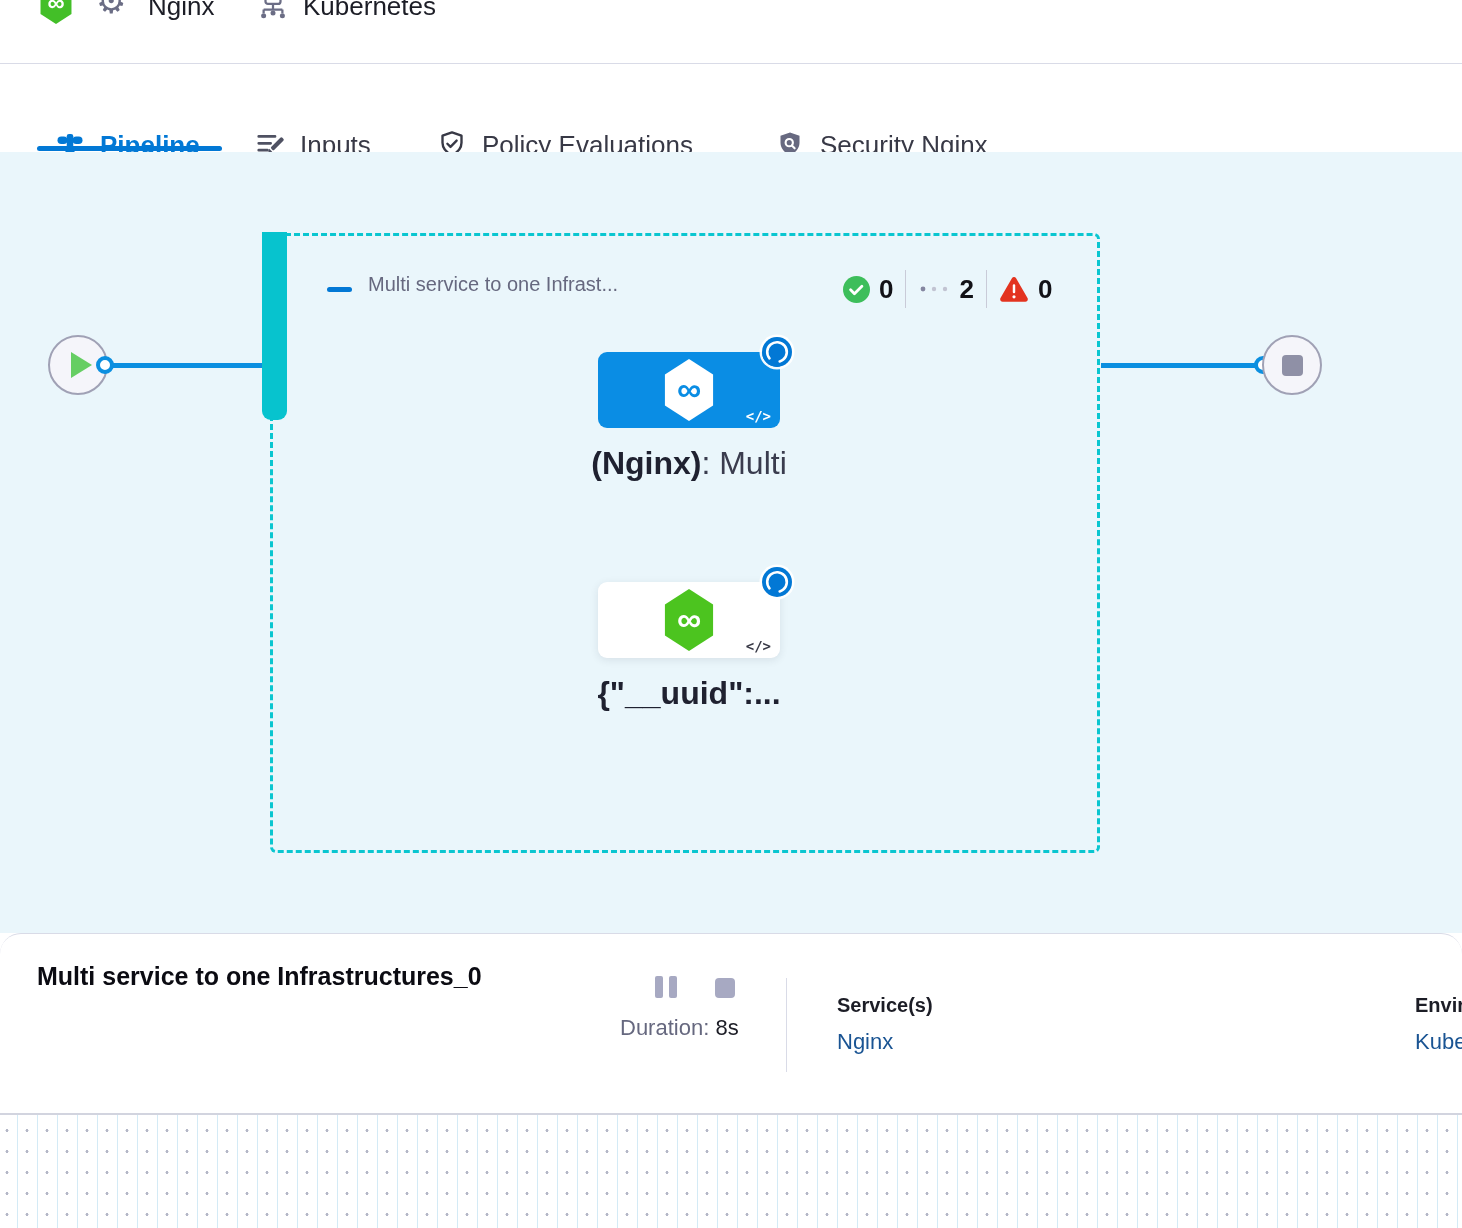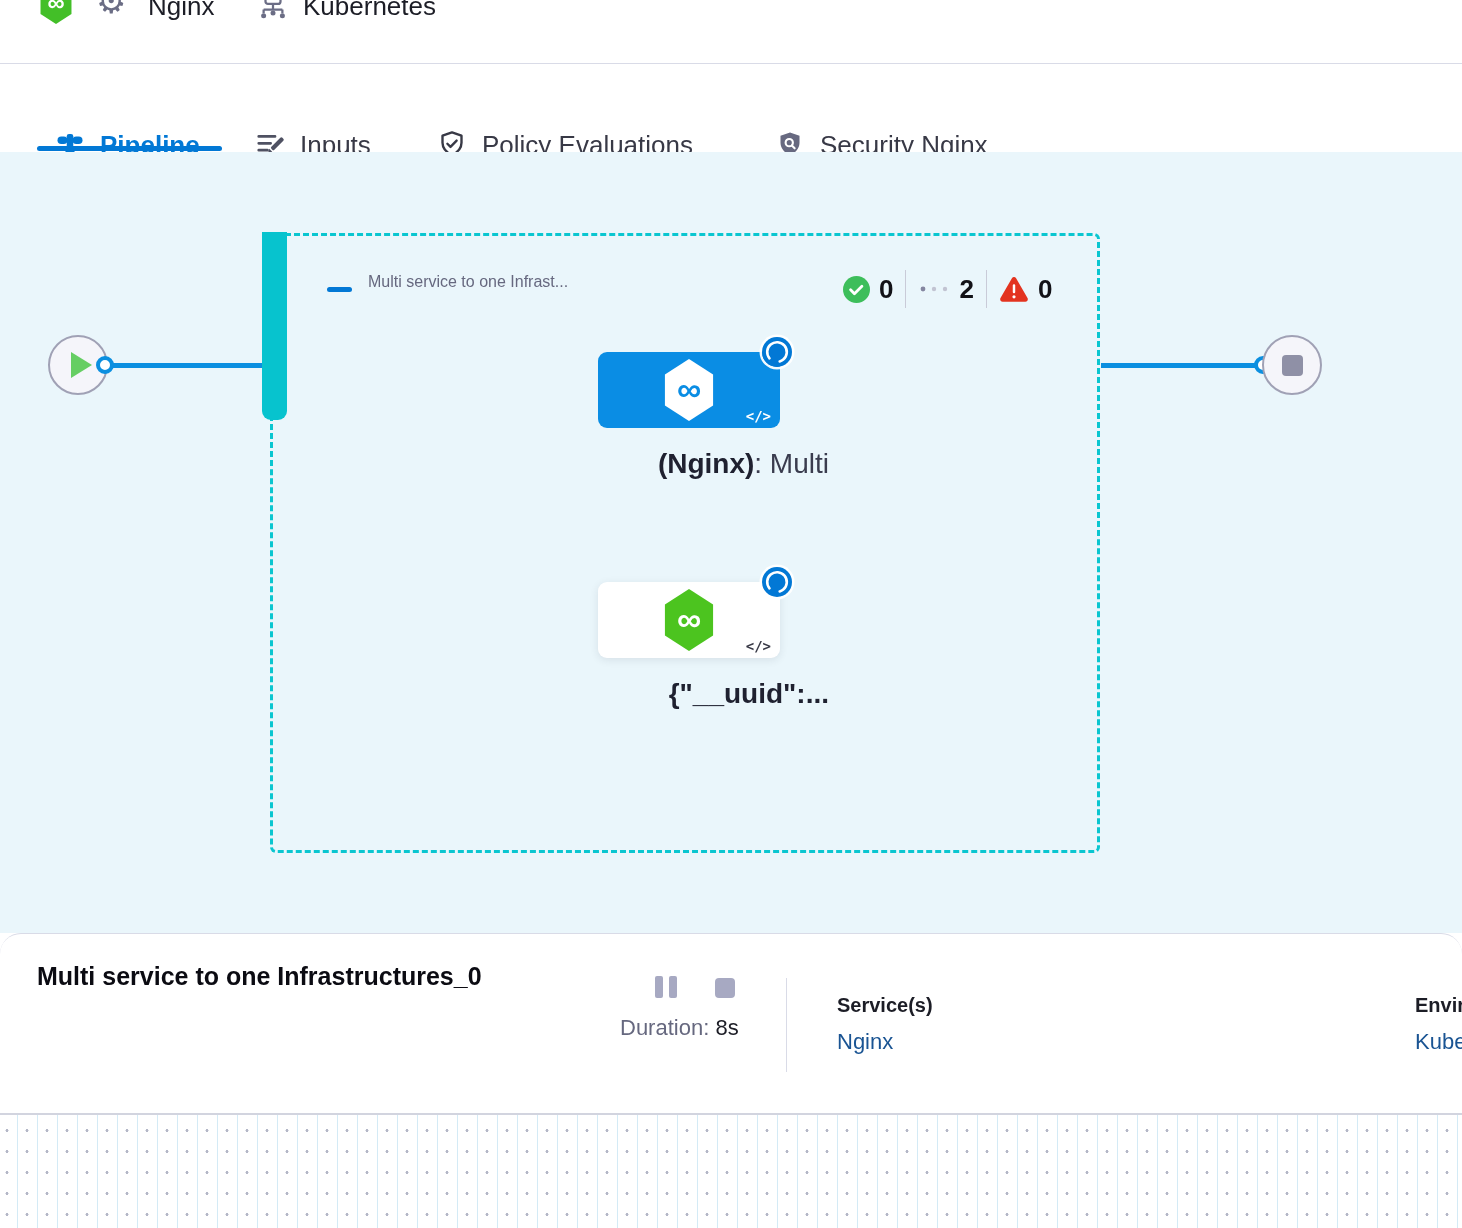--- a/index.html
+++ b/index.html
@@ -42,21 +42,21 @@
   .teal-strip { position:absolute; left:262px; top:80px; width:25px; height:188px;
                 background:#07C3CE; border-radius:0 0 9px 9px; z-index:3; }
   .group-badge { position:absolute; left:262px; top:36px; height:45px; padding:0 18px;
                  background:#07C3CE; border-radius:9px; display:flex; align-items:center; gap:11px;
                  color:#fff; font-size:21px; font-weight:600; z-index:4; white-space:nowrap; }
   .dashed-box { position:absolute; left:270px; top:81px; width:830px; height:620px;
                 border:3px dashed #0AC6D0; border-radius:6px; z-index:1; }
 
   .collapse-minus { position:absolute; left:327px; top:135px; width:25px; height:5px;
                     background:#0278D5; border-radius:3px; z-index:2; }
-  .stage-title { position:absolute; left:368px; top:121px; font-size:16px; color:#66687f;
+  .stage-title { position:absolute; left:368px; top:121px; font-size:20px; color:#66687f;
                  font-weight:500; z-index:2; white-space:nowrap; }
   .status-row { position:absolute; left:843px; top:118px; display:flex; align-items:center; z-index:2; }
   .status-num { font-size:26px; font-weight:600; color:#121217; margin-left:9px; }
   .status-div { width:1px; height:38px; background:#c9cbd8; margin:0 12px; }
 
   .node-card { position:absolute; width:182px; height:76px; border-radius:9px; z-index:2;
                display:flex; align-items:center; justify-content:center; cursor:pointer; }
   .node-blue { background:#0A8DE4; }
   .node-white { background:#fff; box-shadow:0 2px 8px rgba(40,41,61,.10); }
   .hex { width:56px; height:62px; clip-path:polygon(50% 0,93% 25%,93% 75%,50% 100%,7% 75%,7% 25%);
@@ -66,21 +66,21 @@
   .hex span { font-size:34px; font-weight:700; line-height:1; margin-top:-3px; }
   .hex-white span { color:#0A8DE4; }
   .hex-green span { color:#fff; }
   .code-glyph { position:absolute; right:9px; bottom:4px; font-family:"DejaVu Sans Mono",monospace;
                 font-size:14px; font-weight:700; }
   .node-blue .code-glyph { color:#fff; }
   .node-white .code-glyph { color:#383946; }
   .spinner { position:absolute; width:30px; height:30px; border-radius:50%; z-index:5;
              box-shadow:0 0 0 2.5px rgba(255,255,255,.95); }
 
-  .node-label { position:absolute; width:280px; text-align:right; font-size:28px; line-height:43px;
+  .node-label { position:absolute; width:280px; text-align:center; font-size:32px; line-height:43px;
                 z-index:2; color:#3a3c4e; }
   .node-label b { color:#1f2130; font-weight:700; }
   .node-label .bold-line { color:#1f2130; font-weight:700; }
 
   
   .footer { position:absolute; left:0; top:933px; width:1462px; height:180px; background:#fff;
             border-top:1px solid #d9dbe7; overflow:hidden;border-radius:21px; }
   .exec-title { position:absolute; left:37px; top:28px; font-size:25px; font-weight:700; color:#0b0b12; }
   .started { position:absolute; left:37px; top:78px; font-size:22px; color:#1c1d26; }
   .muted { color:#66687f; }

